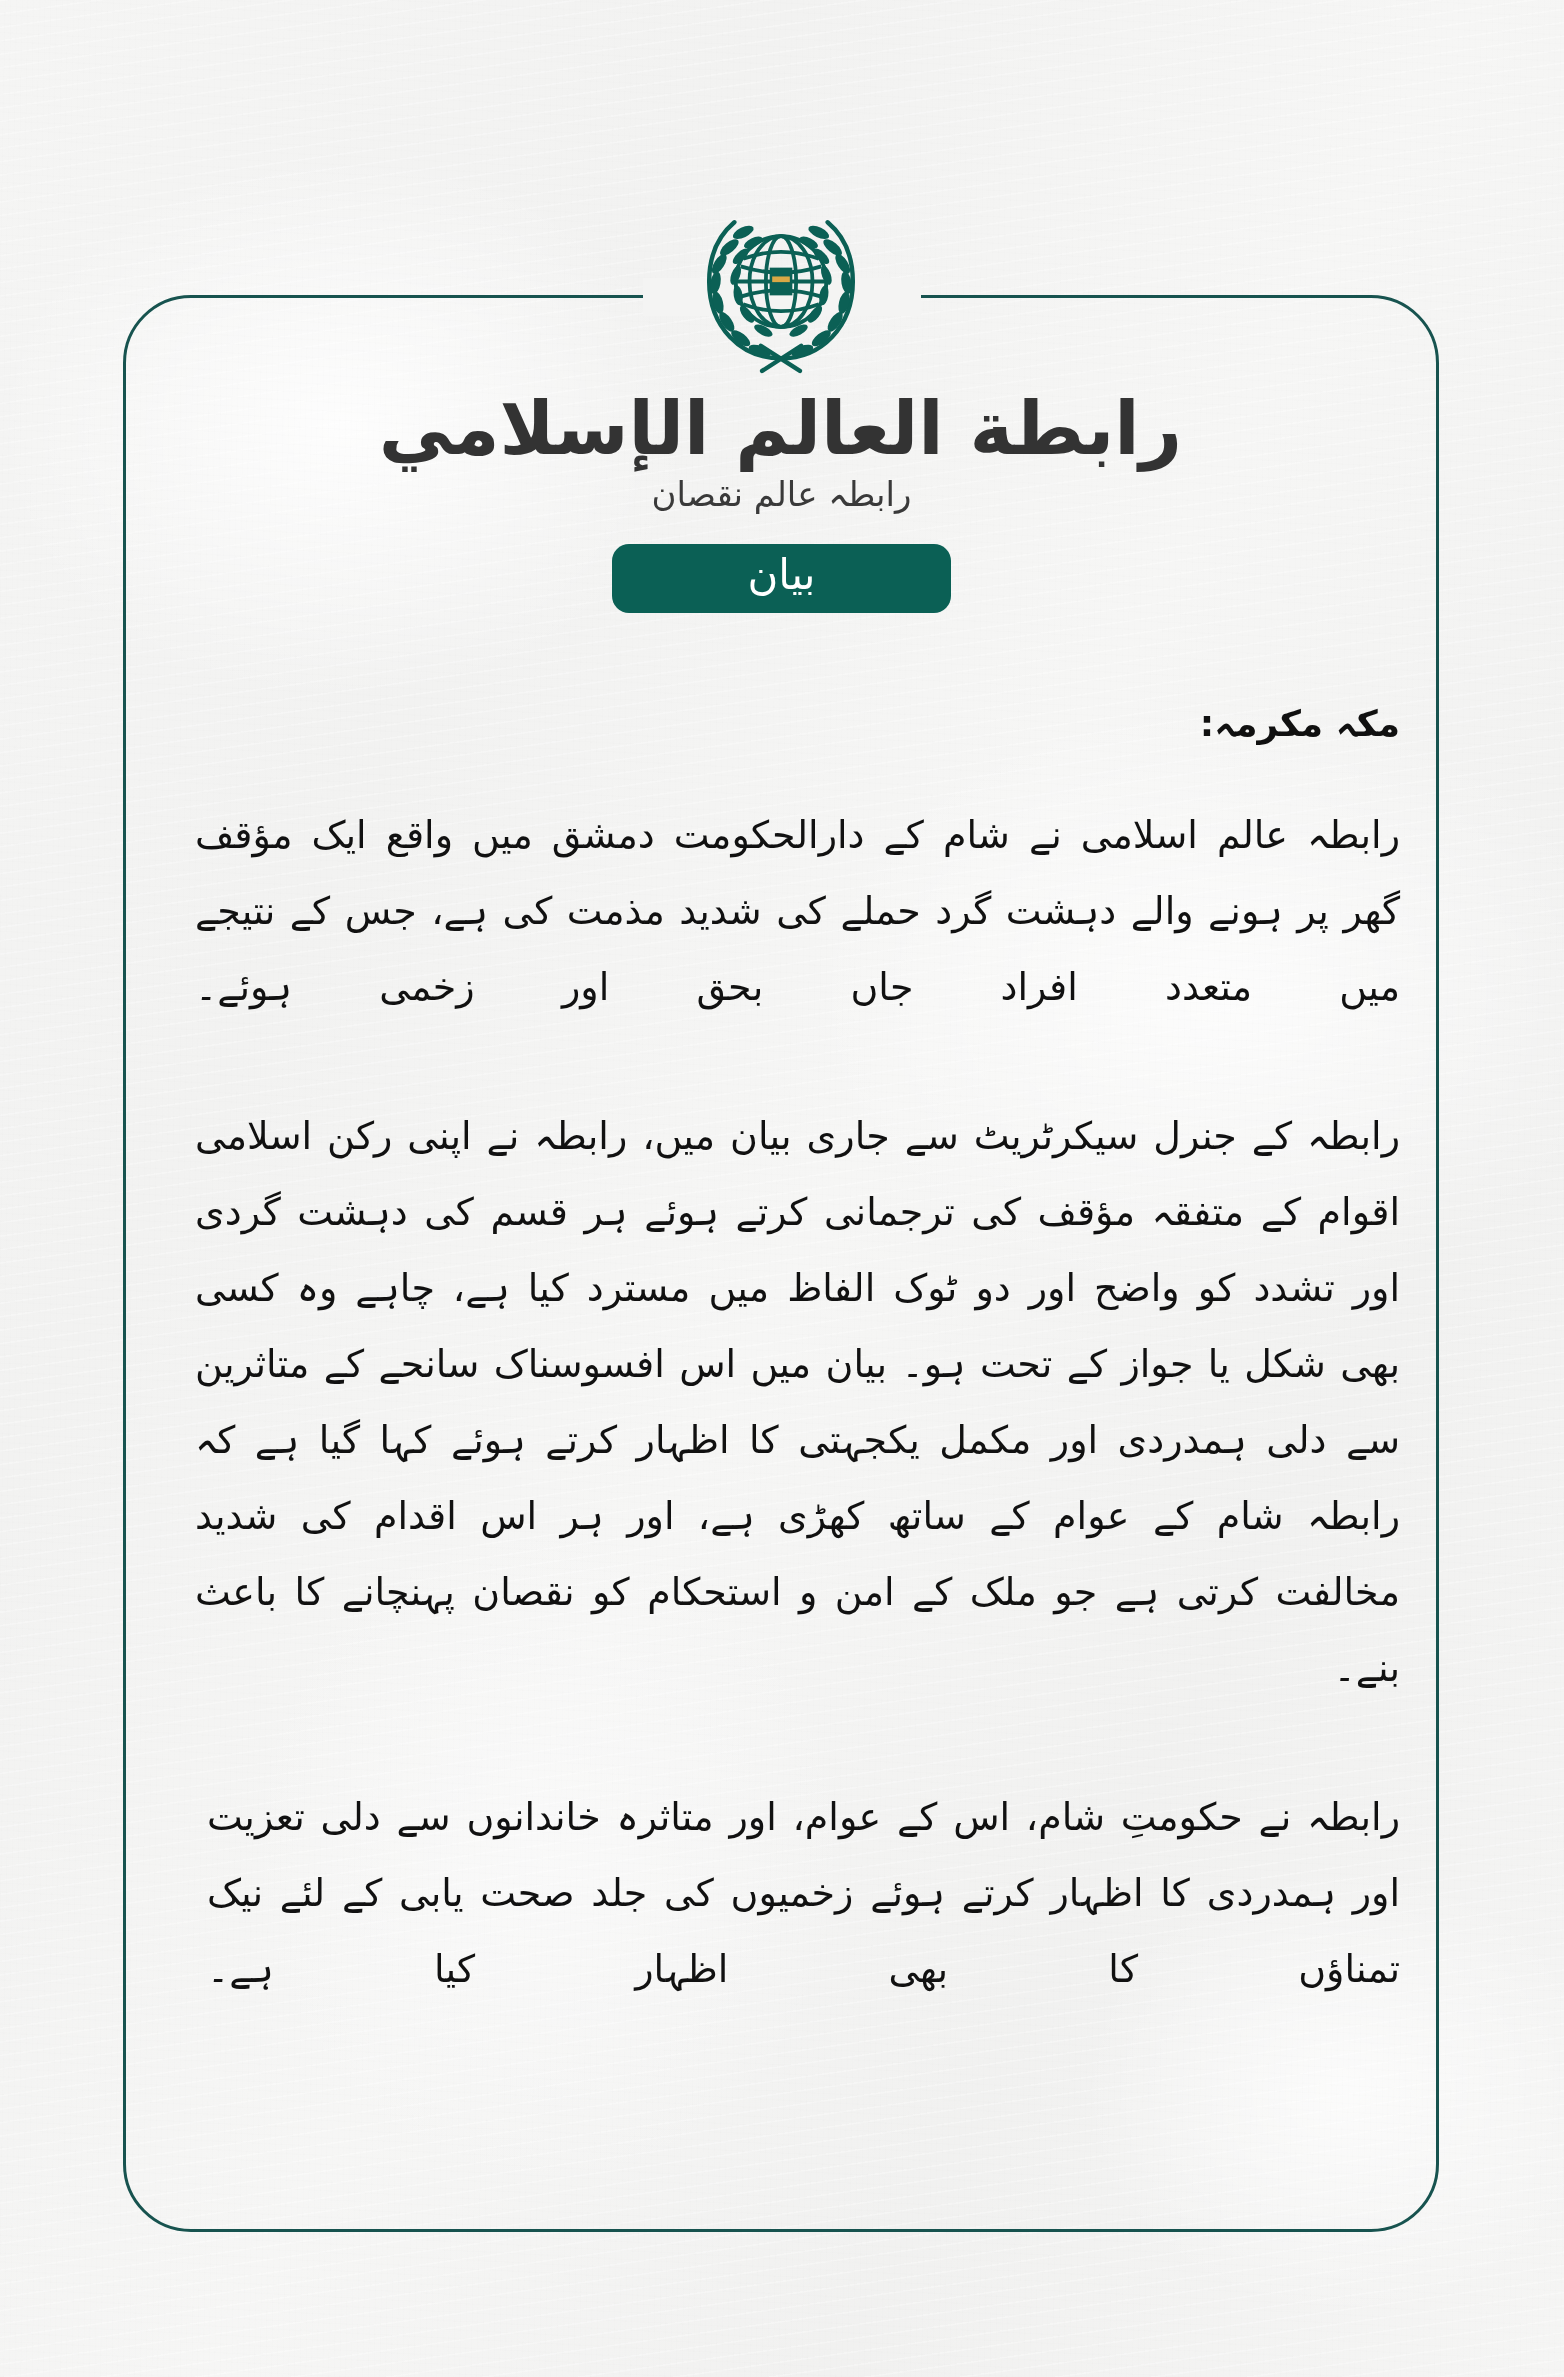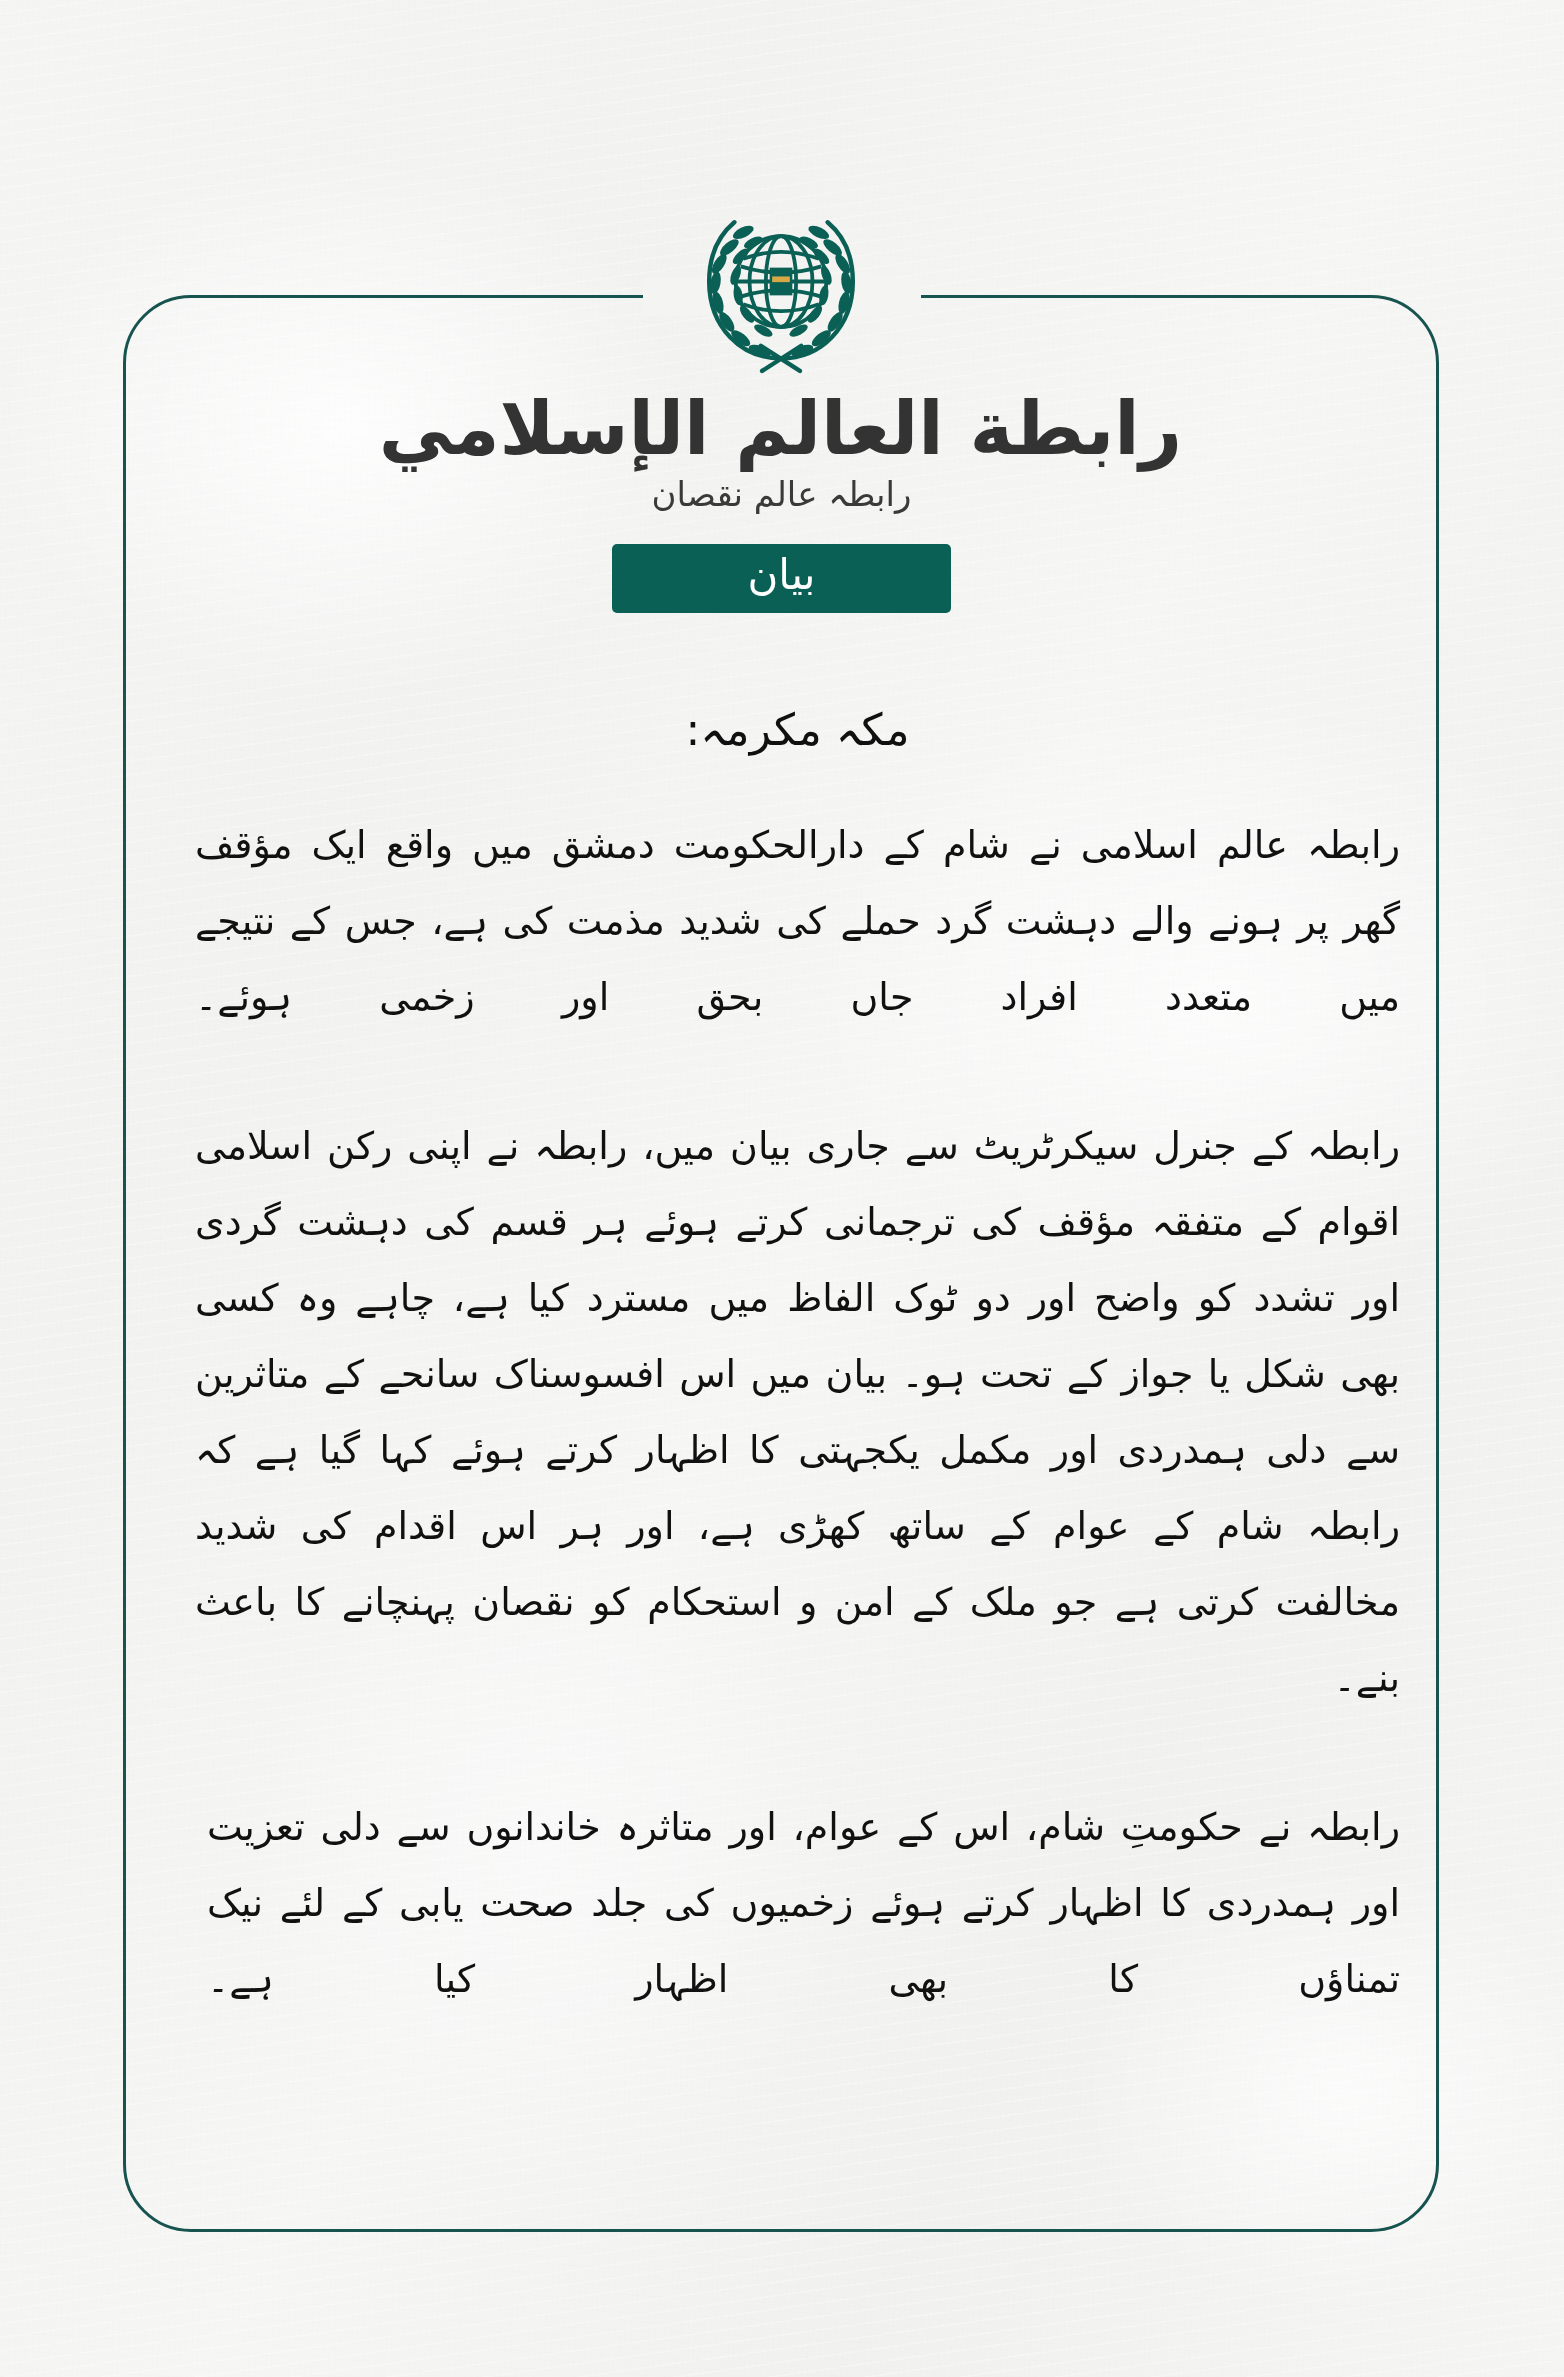--- a/index.html
+++ b/index.html
@@ -105,21 +105,21 @@
     left: 0;
     right: 0;
     top: 544px;
     display: flex;
     justify-content: center;
   }
   .badge {
     width: 339px;
     height: 69px;
     background: #0b6055;
-    border-radius: 5px;
+    border-radius: 17px;
     display: flex;
     align-items: center;
     justify-content: center;
     color: #ffffff;
     font-family: "DejaVu Sans", sans-serif;
     font-size: 42px;
     font-weight: 400;
     line-height: 1;
     direction: rtl;
     padding-bottom: 6.3px;
@@ -132,24 +132,24 @@
     left: 196px;
     top: 700px;
     width: 1205px;
     direction: rtl;
     text-align: justify;
     color: #141414;
     font-family: "DejaVu Sans", sans-serif;
   }
 
   .dateline {
-    font-size: 44px;
+    font-size: 36px;
     line-height: 1.35;
-    text-align: center;
-    font-weight: 400;
+    text-align: right;
+    font-weight: 700;
     margin: 0 0 48px 0;
     direction: rtl;
     color: #101010;
   }
 
   .para {
     font-size: 38px;
     line-height: 2.0;
     margin: 0 0 73px 0;
     text-align: justify;

